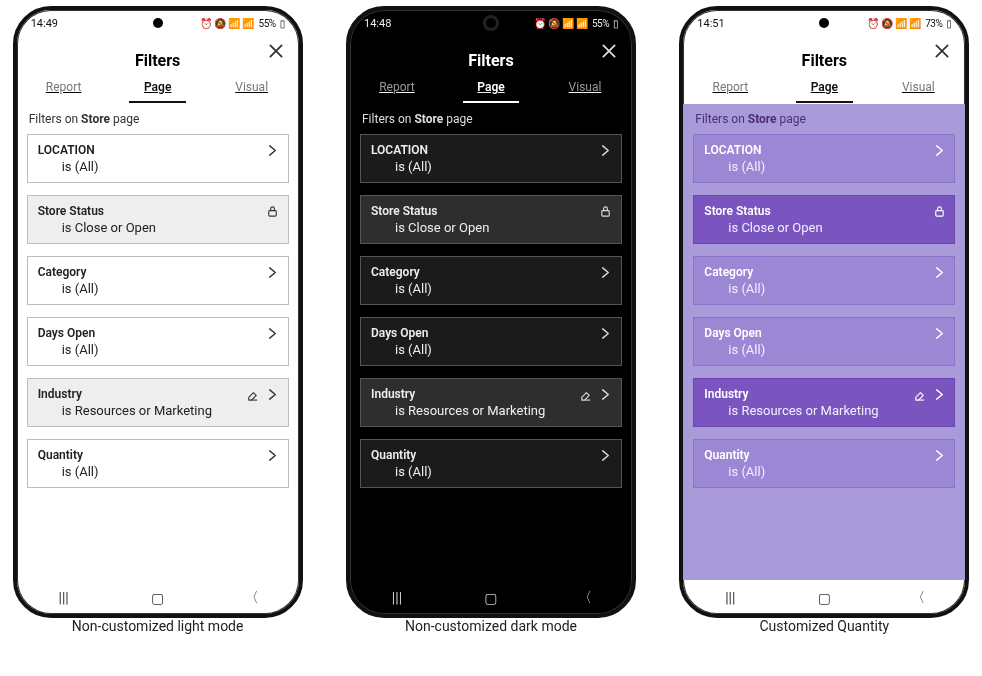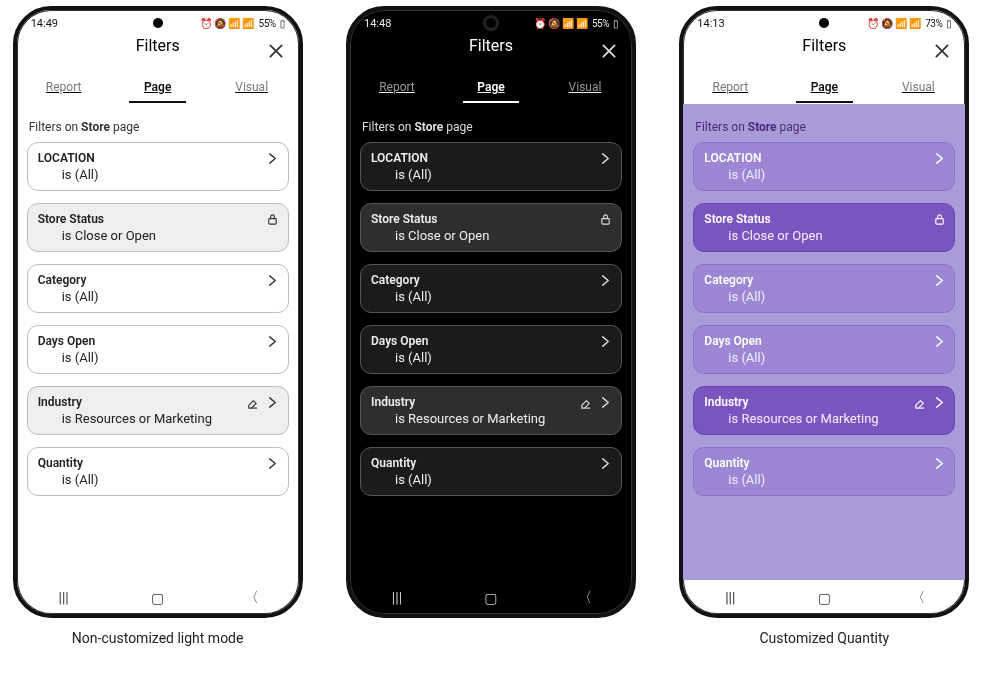--- a/index.html
+++ b/index.html
@@ -16,21 +16,20 @@
     padding: 6px 6px 0 6px;
     gap: 30px;
   }
   .phone-col {
     display: flex;
     flex-direction: column;
     align-items: center;
     width: 300px;
   }
   .caption {
-    margin-top: 12px;
     font-size: 14px;
     color: #222;
     text-align: center;
   }
   
   .phone {
     width: 290px;
     height: 612px;
     border: 4px solid #111;
     border-radius: 38px;
@@ -58,24 +57,24 @@
     font-size: 11px;
     padding: 13px 14px;
     color: #111;
     gap: 36px;
   }
   .phone.dark .statusbar { color: #eee; }
   .status-right { display:flex; align-items:center; gap:4px; font-size:10px; letter-spacing:-0.5px;}
 
   
   .app-header {
-    display: flex; align-items: flex-start; justify-content: center;
+    display: flex; align-items: flex-end; justify-content: center;
     position: relative;
     height: 34px;
-    font-size: 16px; font-weight: 400;
+    font-size: 16px; font-weight: 700;
   }
   .app-header .close {
     position: absolute; right: 12px; top: 6px;
     width: 20px; height: 20px; cursor: pointer;
   }
   .close svg { width: 18px; height: 18px; }
   .phone.dark .app-header { color: #fff; }
 
   
   .tabs {
@@ -101,28 +100,28 @@
 
   
   .content {
     position:absolute; top:94px; bottom:34px; left:0; right:0;
     padding: 8px 10px;
     overflow:hidden;
   }
   .phone.purple .content { background:#a99bd9; }
 
   .section-title {
-    font-size: 12px; color:#333; margin: 8px 2px 8px 2px;
+    font-size: 12px; color:#333; margin: 0 2px 8px 2px;
   }
   .section-title b { font-weight:700; }
   .phone.dark .section-title { color:#ddd; }
   .phone.purple .section-title { color:#4a2d7a; }
 
   .card {
-    border:1px solid #bdbdbd; border-radius:11px;
+    border:1px solid #bdbdbd; border-radius:0;
     padding:8px 10px;
     margin-bottom:12px;
     background:#fff;
     position:relative;
     margin-top:8px;
   }
   .card.applied { background:#eeeeee; }
   .card .title { font-size:12px; font-weight:600; color:#222; }
   .card .value { font-size:13px; color:#222; margin-top:2px;padding-left:24px; }
   .card .icons { position:absolute; top:8px; right:8px; display:flex; gap:6px; }
@@ -387,27 +386,28 @@
               </div>
             </div>
           </div>
       </div>
       <div class="navbar">
         <span class="nav-glyph">|||</span>
         <span class="nav-glyph">▢</span>
         <span class="nav-glyph">〈</span>
       </div>
     </div>
+    <div class="caption">Non-customized dark mode</div>
   </div>
 
   <div class="phone-col">
     <div class="phone purple">
       <div class="cam"></div>
       <div class="statusbar">
-        <span>14:13</span>
+        <span>14:51</span>
         <span class="status-right">
           <span>⏰ 🔕 📶 📶</span>
           <span>73%</span>
           <span>▯</span>
         </span>
       </div>
       <div class="app-header">
         <span>Filters</span>
         <span class="close">
           <svg viewBox="0 0 16 16">

